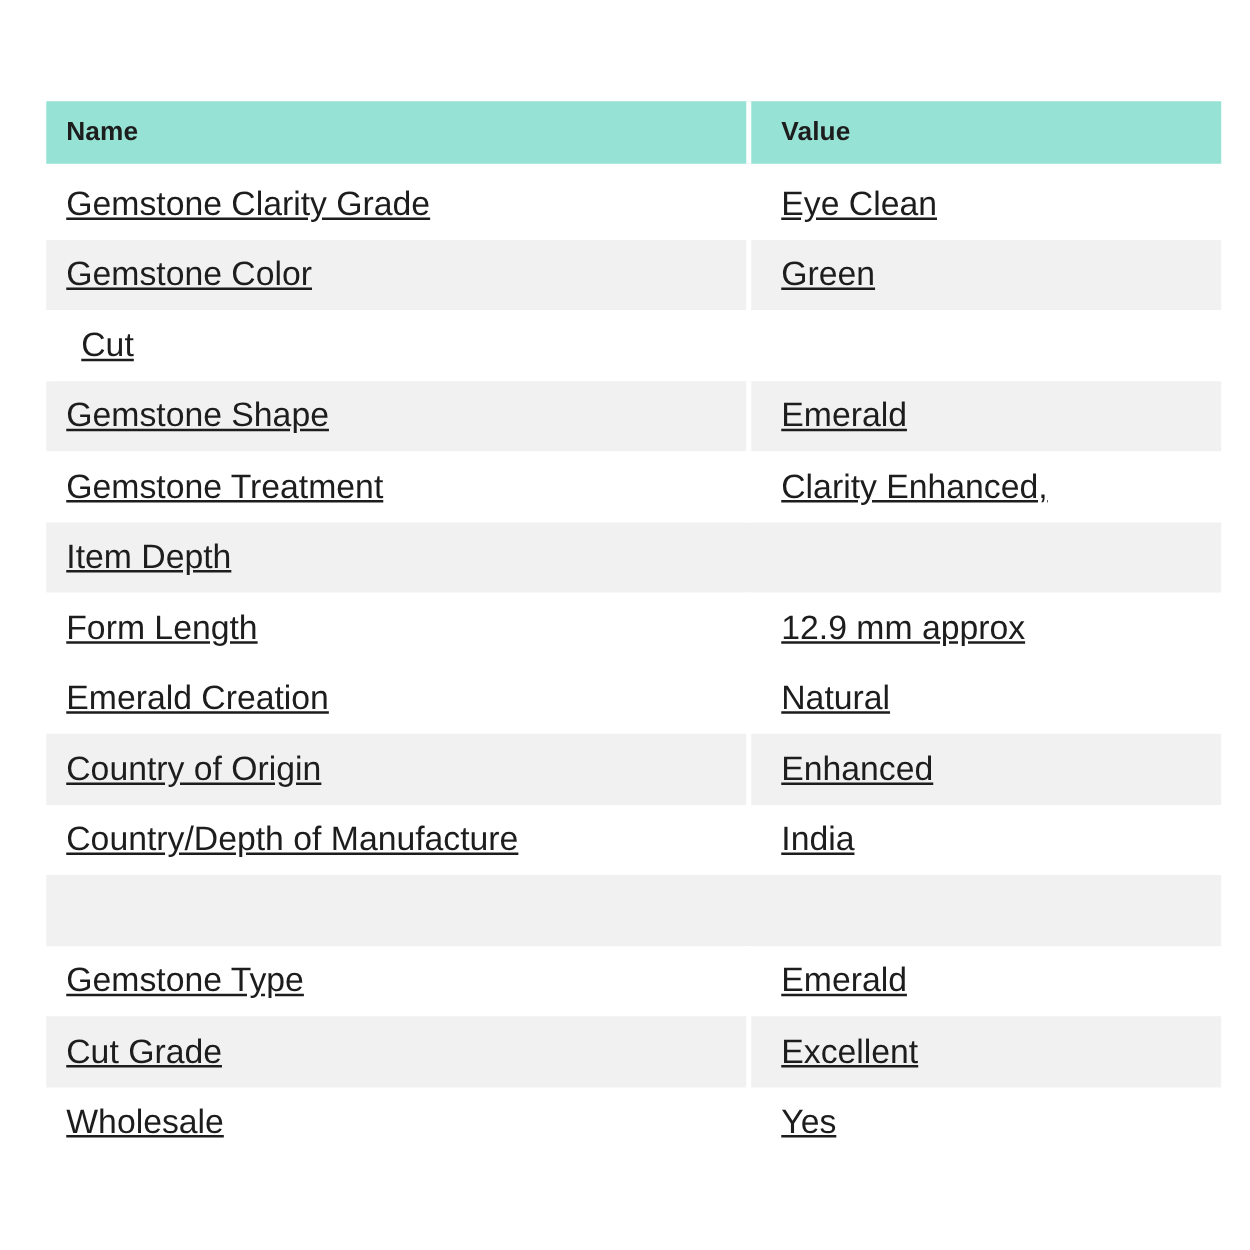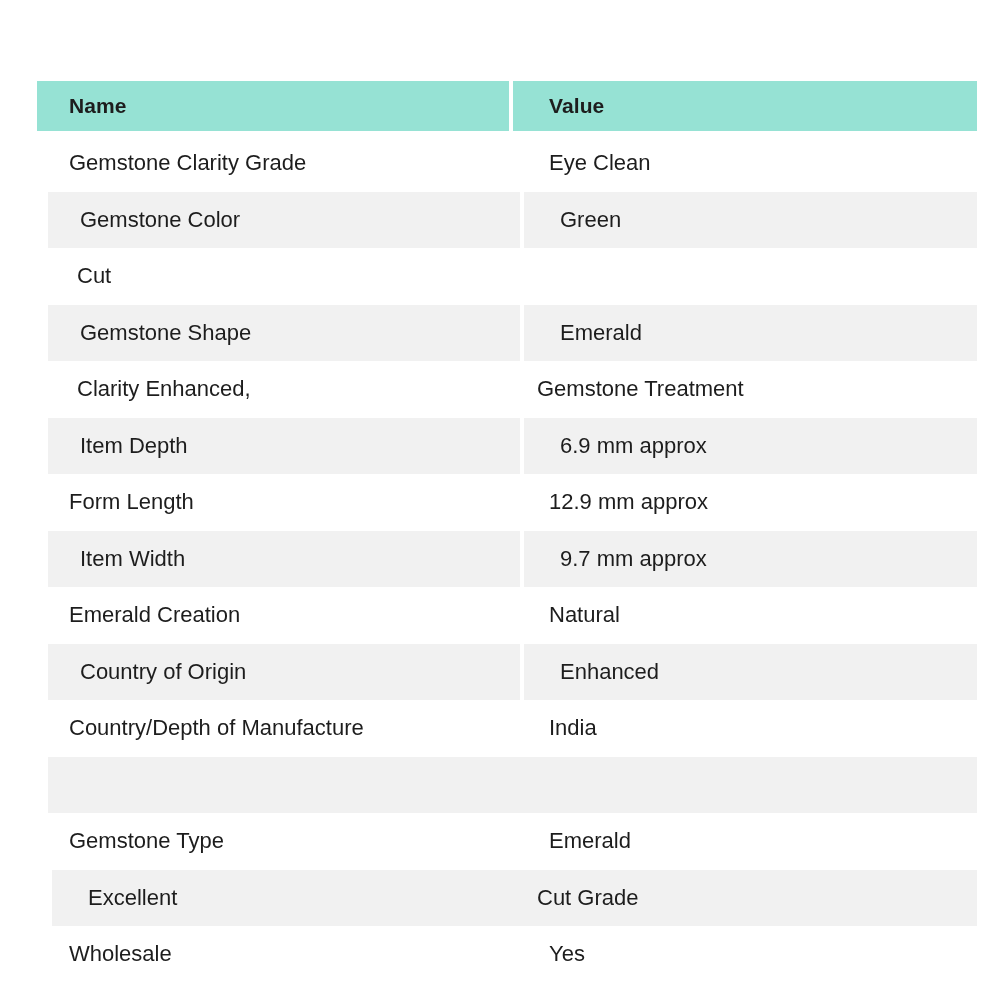--- a/index.html
+++ b/index.html
@@ -31,37 +31,38 @@
     height: 50px;
     background: var(--header-bg);
     margin-bottom: 4px;
     font-size: 21px;
     font-weight: 600;
     letter-spacing: 0.1px;
   }
   .trow {
     display: flex;
     height: 56.5px;
-    font-size: 22px;
+    font-size: 27px;
     font-weight: 400;
+    text-decoration: underline;
   }
-  .trow.alt { background: var(--alt-bg); margin-left: 11px; }
+  .trow.alt { background: var(--alt-bg); }
   .cell {
     display: flex;
     align-items: center;
     overflow: hidden;
     white-space: nowrap;
   }
   .cell.name {
-    width: 472px;
-    padding-left: 32px;
+    width: 560px;
+    padding-left: 16px;
   }
   .cell.value {
     flex: 1;
-    padding-left: 36px;
+    padding-left: 24px;
     border-left: 4px solid var(--divider);
   }
 </style>
 </head>
 <body>
 
 <div class="spec-table">
   <div class="thead">
     <div class="cell name">Name</div>
     <div class="cell value">Value</div>
@@ -80,38 +81,33 @@
   <div class="trow">
     <div class="cell value">Cut</div>
   </div>
 
   <div class="trow alt">
     <div class="cell name">Gemstone Shape</div>
     <div class="cell value">Emerald</div>
   </div>
 
   <div class="trow">
+    <div class="cell name">Gemstone Treatment</div>
     <div class="cell value">Clarity Enhanced,</div>
-    <div class="cell name">Gemstone Treatment</div>
   </div>
 
   <div class="trow alt">
     <div class="cell name">Item Depth</div>
-    <div class="cell value">6.9 mm approx</div>
   </div>
 
   <div class="trow">
     <div class="cell name">Form Length</div>
     <div class="cell value">12.9 mm approx</div>
   </div>
 
-  <div class="trow alt">
-    <div class="cell name">Item Width</div>
-    <div class="cell value">9.7 mm approx</div>
-  </div>
 
   <div class="trow">
     <div class="cell name">Emerald Creation</div>
     <div class="cell value">Natural</div>
   </div>
 
   <div class="trow alt">
     <div class="cell name">Country of Origin</div>
     <div class="cell value">Enhanced</div>
   </div>
@@ -123,22 +119,22 @@
 
   <div class="trow alt">
   </div>
 
   <div class="trow">
     <div class="cell name">Gemstone Type</div>
     <div class="cell value">Emerald</div>
   </div>
 
   <div class="trow alt">
+    <div class="cell name">Cut Grade</div>
     <div class="cell value">Excellent</div>
-    <div class="cell name">Cut Grade</div>
   </div>
 
   <div class="trow">
     <div class="cell name">Wholesale</div>
     <div class="cell value">Yes</div>
   </div>
 </div>
 </div>
 
 </body></html>

